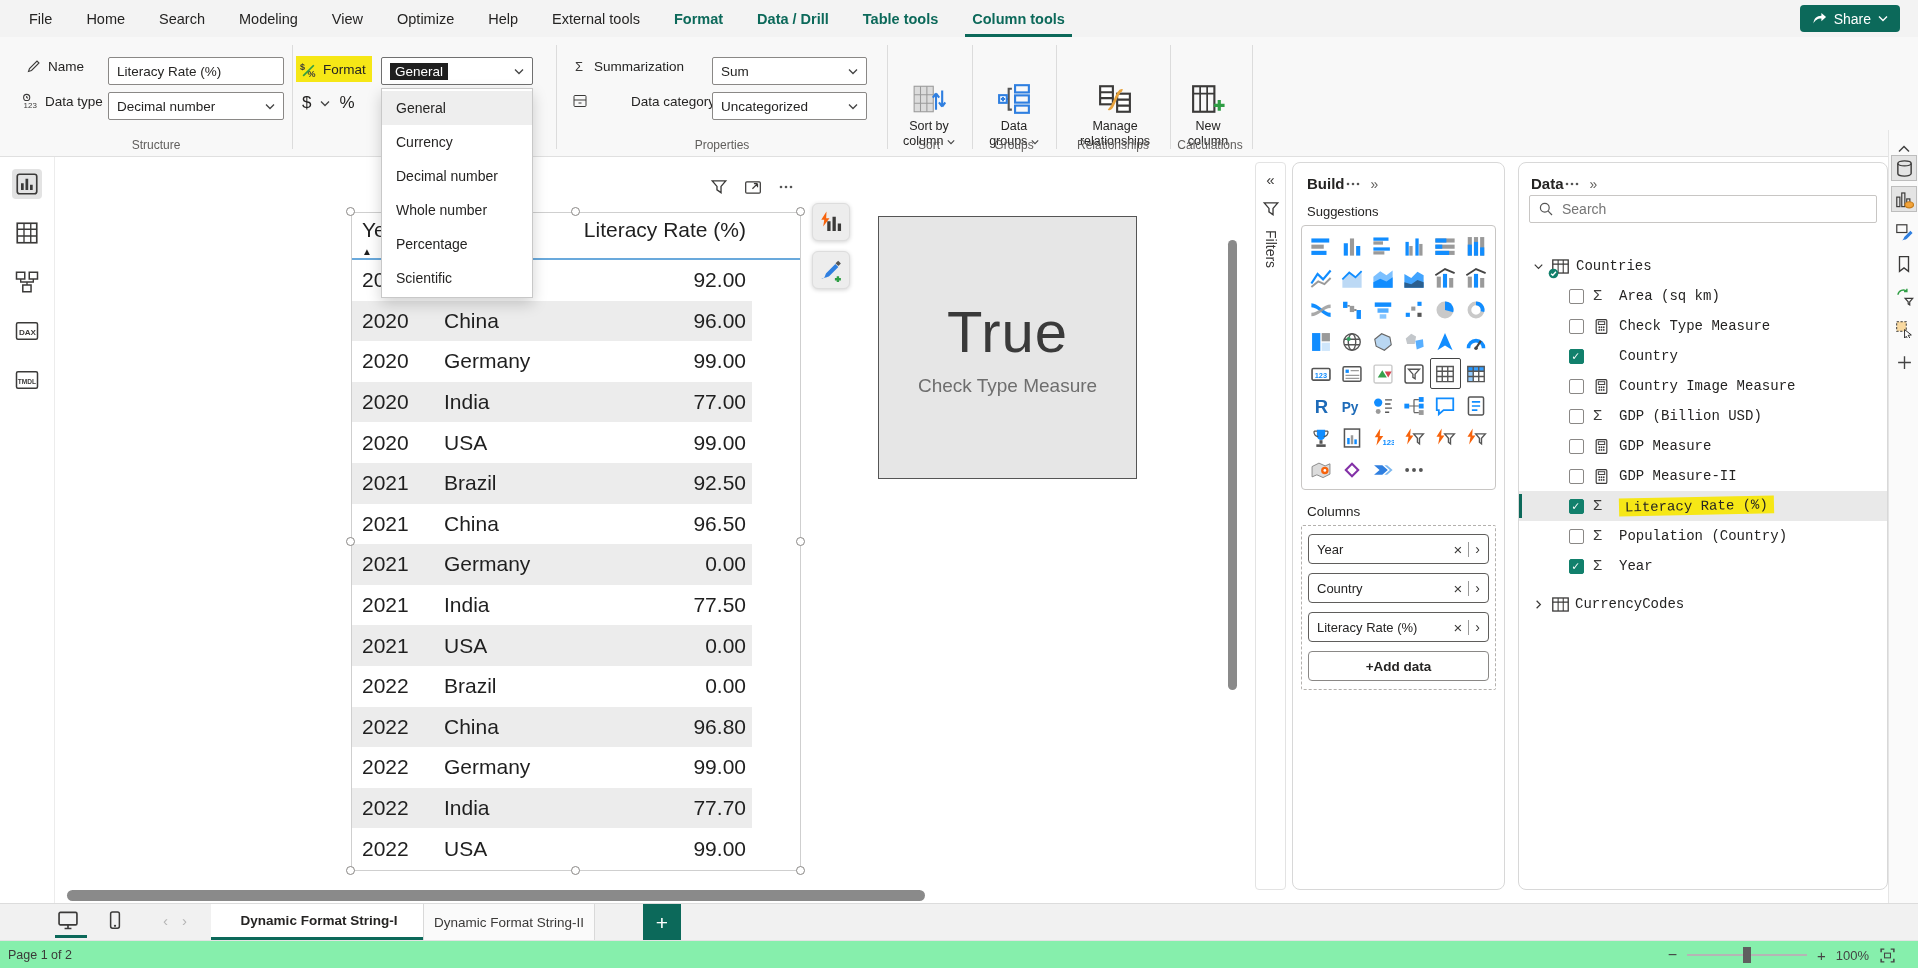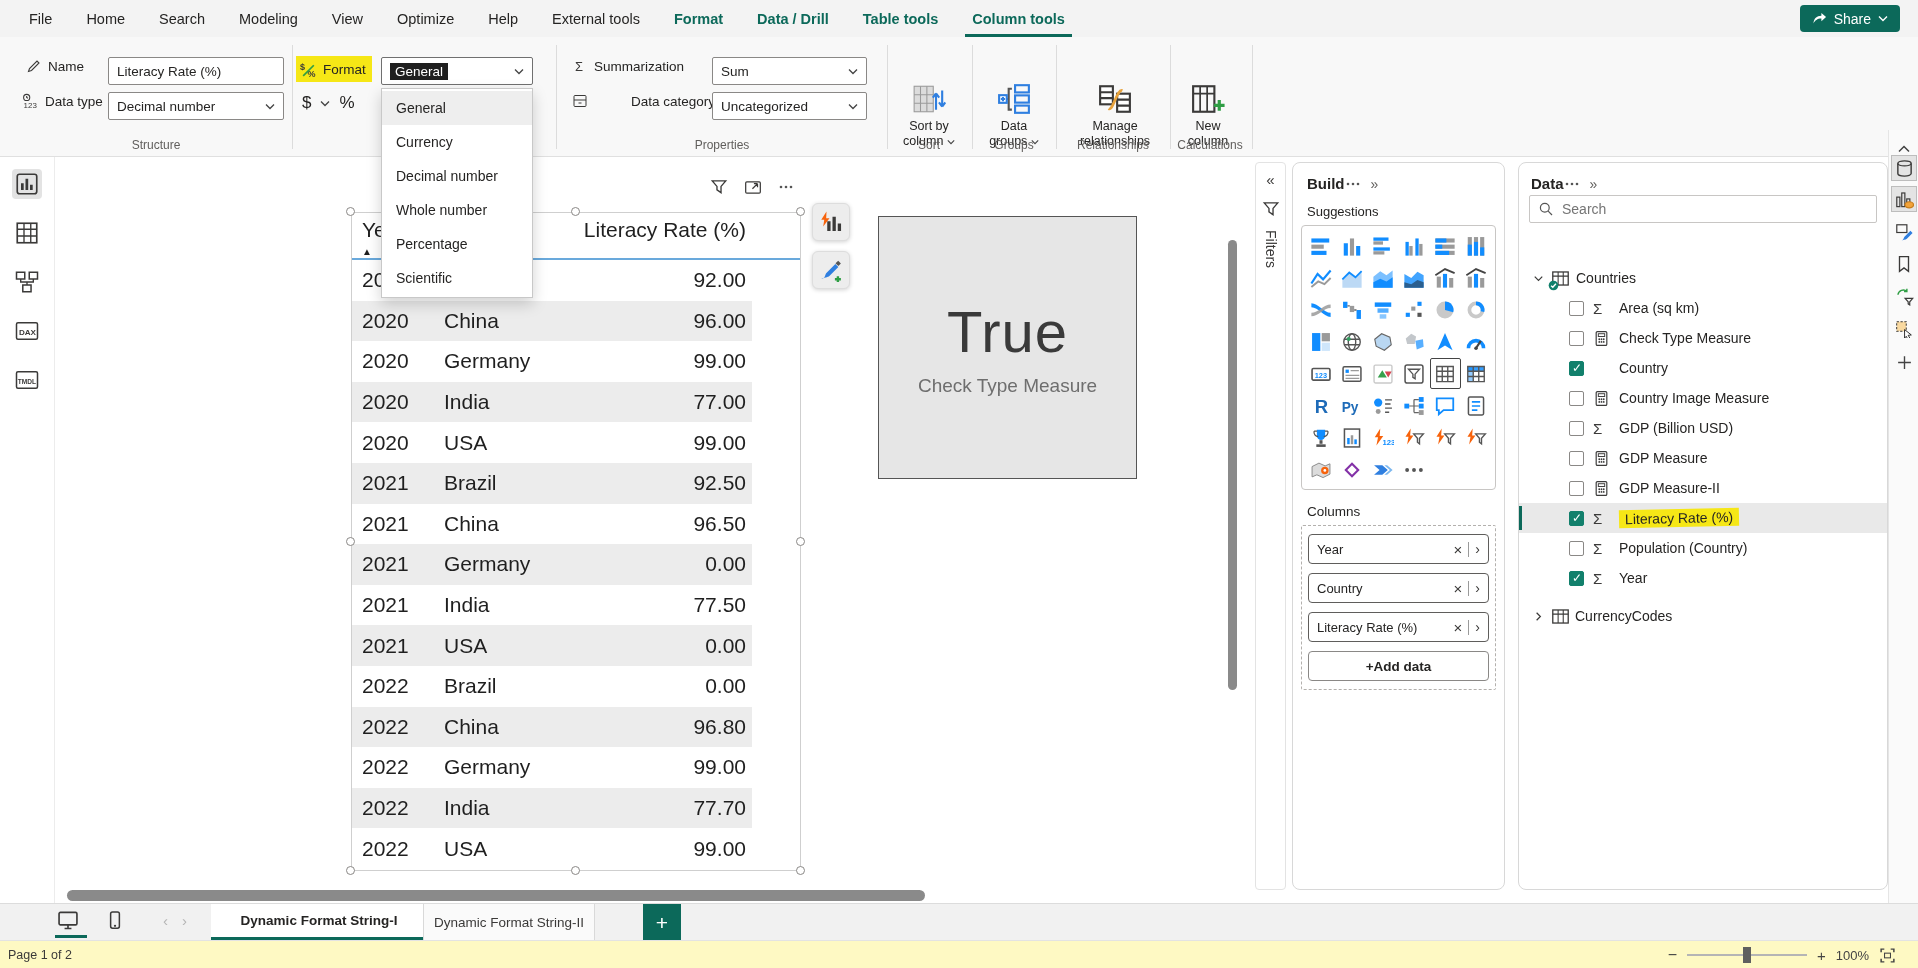--- a/index.html
+++ b/index.html
@@ -79,21 +79,21 @@
   .gal-item.sel { border:1px solid #444; border-radius:2px; }
   .cols-label { font-size:13.5px; color:#252423; margin:14px 0 6px 6px; }
   .wells { border:1px dashed #b3b0ad; border-radius:2px; padding:8px 6px; display:flex; flex-direction:column; gap:9px; }
   .well-pill { height:30px; border:1px solid #5f5d5b; border-radius:4px; background:#fff; display:flex; align-items:center; font-size:13px; color:#252423; padding:0 8px; justify-content:space-between; }
   .pill-ic { display:flex; align-items:center; gap:6px; color:#3b3a39; }
   .pill-div { width:1px; height:15px; background:#9a9a9a; }
   .add-data { height:30px; border:1px solid #8a8886; border-radius:4px; display:flex; align-items:center; justify-content:center; font-size:13.5px; font-weight:bold; color:#252423; background:#fff; width:100%; font-family:inherit; }
 
   .search-box { position:absolute; left:10px; top:32px; width:348px; height:28px; border:1px solid #c8c6c4; border-radius:2px; display:flex; align-items:center; gap:8px; padding:0 8px; }
   .search-box input { border:none; outline:none; font-size:14px; color:#605e5c; width:290px; font-family:inherit; background:transparent; }
-  .tree { position:absolute; left:0; top:100px; width:368px; }
+  .tree { position:absolute; left:0; top:88px; width:368px;font-family:Liberation Mono, monospace; }
   .tree-row { height:30px; display:flex; align-items:center; font-size:14px; color:#252423; position:relative; }
   .tree-row.table-row-lvl { padding-left:12px; gap:5px; }
   .tree-row.field { padding-left:50px; gap:9px; }
   .tree-row.selected { background:#e9e9e9; }
   .tree-row.selected::before { content:""; position:absolute; left:0; top:3px; bottom:3px; width:3px; background:#0c695a; }
   .cb { width:15px; height:15px; border:1px solid #8a8886; border-radius:2px; background:#fff; flex:none; position:relative; }
   .cb.checked { background:#12806c; border-color:#12806c; }
   .cb.checked::after { content:"\2713"; position:absolute; left:2px; top:-1px; color:#fff; font-size:12px; }
   .hl-field { background:#f6e716; padding:1px 6px; display:inline-block; transform:rotate(-1.2deg); }
   .tbl-ic-badge { position:relative; width:20px; height:18px; flex:none; }
@@ -106,21 +106,21 @@
   
   .tabsbar { position:absolute; left:0; top:903px; width:1918px; height:37px; background:#f1f1f1; border-top:1px solid #dcdcdc; }
   .viewswitch { position:absolute; left:57px; top:5px; display:flex; gap:26px; align-items:center; }
   .mon-underline { position:absolute; left:55px; top:31px; width:32px; height:3px; background:#0c695a; }
   .pgnav { position:absolute; left:163px; top:8px; display:flex; gap:14px; color:#b5b5b5; font-size:15px; }
   .page-tab { position:absolute; top:0; height:37px; display:flex; align-items:center; justify-content:center; font-size:13.5px; }
   .page-tab.active { background:#fff; font-weight:bold; color:#252423; border-bottom:4px solid #0c695a; }
   .page-tab.inactive { background:#fafafa; color:#3b3a39; border-left:1px solid #d9d9d9; border-right:1px solid #d9d9d9; }
   .add-page { position:absolute; left:643px; top:0; width:38px; height:37px; background:#0c695a; color:#fff; font-size:21px; display:flex; align-items:center; justify-content:center; border:none; font-family:inherit; }
 
-  .statusbar { position:absolute; left:0; top:940px; width:1918px; height:28px; background:#fef9c3; border-top:1px solid #e3e3e3; font-size:12.5px; color:#3b3a39; }
+  .statusbar { position:absolute; left:0; top:940px; width:1918px; height:28px; background:#86efac; border-top:1px solid #e3e3e3; font-size:12.5px; color:#3b3a39; }
   .page-indicator { position:absolute; left:8px; top:7px; }
   .zoomctl { position:absolute; right:22px; top:0; height:28px; display:flex; align-items:center; gap:10px; color:#444; }
   .zoom-track { width:120px; height:2px; background:#b5b5b5; position:relative; }
   .zoom-handle { position:absolute; left:56px; top:-7px; width:8px; height:16px; background:#5f5f5f; }
   svg { display:block; }
 </style>
 </head>
 <body>
 
 <div class="menubar">

